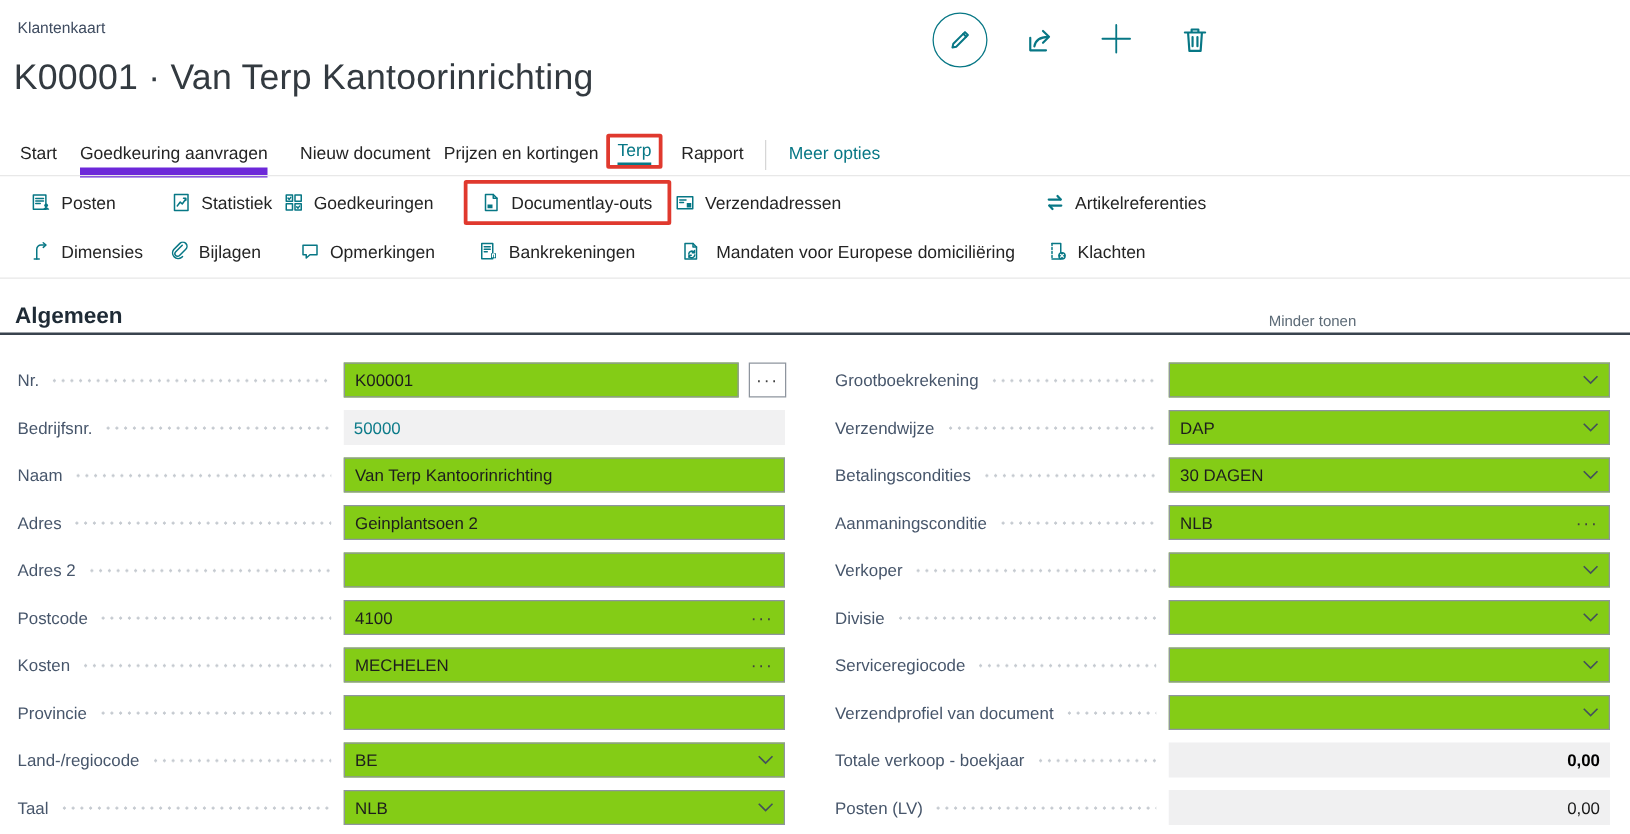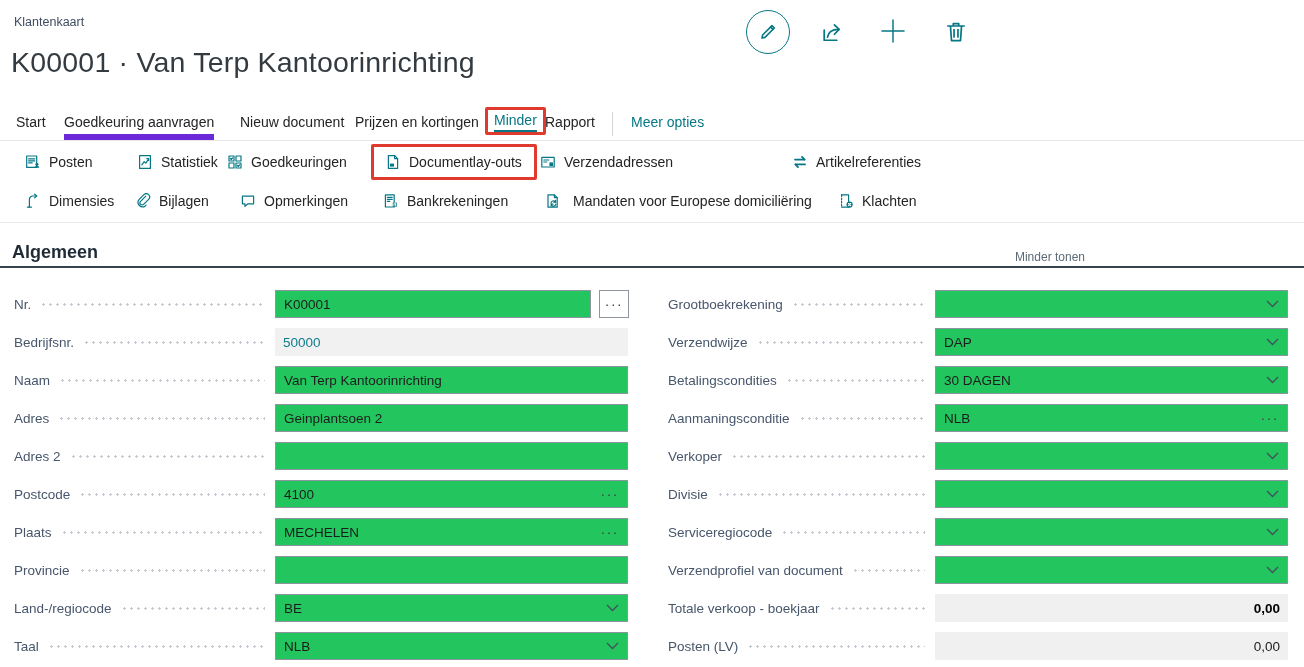--- a/index.html
+++ b/index.html
@@ -18,21 +18,21 @@
   .top-actions{position:absolute;left:740px;top:8px;height:46px;}
   .icon-btn{position:absolute;cursor:pointer;display:flex;align-items:center;justify-content:center;}
   .edit-circle{left:6px;top:2px;width:42px;height:42px;border:1px solid #077785;border-radius:50%;}
   .share-btn{left:80px;top:12px;width:24px;height:24px;}
   .plus-btn{left:140px;top:10px;width:26px;height:26px;}
   .trash-btn{left:204px;top:12px;width:24px;height:24px;}
 
   
   .menu-row{position:absolute;left:0;top:112px;width:1304px;height:26px;font-size:14px;color:#242424;}
   .menu-item{position:absolute;top:2px;white-space:nowrap;cursor:pointer;}
-  .menu-item .ul{border-bottom:6px solid #6d28d9;padding-bottom:4px;}
+  .menu-item .ul{border-bottom:8px solid #6d28d9;padding-bottom:4px;}
   .menu-item.boxed{border:3px solid var(--red);border-radius:2px;padding:2px 6px 4px 6px;top:-5px;}
   .menu-item.boxed .ul{border-bottom:2px solid #077785;color:#077785;padding-bottom:2px;}
   .menu-item.accent{color:#077785;}
   .menu-divider{position:absolute;left:612px;top:0px;width:1px;height:24px;background:#d6d6d6;}
   .hr{position:absolute;left:0;width:1304px;height:1px;background:#e8e8e8;}
   .hr1{top:140px;} .hr2{top:222px;}
 
   
   .ribbon-row{position:absolute;left:0;width:1304px;font-size:14px;color:#242424;}
   .ribbon-row1{top:146px;height:40px;} .ribbon-row2{top:190px;height:32px;}
@@ -49,21 +49,21 @@
   
   .fcol{position:absolute;top:290px;}
   .fcol-left{left:14px;width:614px;}
   .fcol-right{left:668px;width:620px;}
   .frow{display:flex;align-items:center;height:28px;margin-bottom:10px;}
   .flabel{font-size:13.5px;color:#47566b;white-space:nowrap;flex-shrink:0;}
   .leader{flex:1;height:3px;margin:0 10px 0 9px;
     background-image:radial-gradient(circle,#c5cad0 1.1px,transparent 1.3px);
     background-size:7px 3px;background-repeat:repeat-x;background-position:0 50%;}
   .fcontrol{display:flex;gap:8px;flex-shrink:0;width:353px;}
-  .bc-box{box-sizing:border-box;height:28px;border:1px solid #8e959e;background:#22c55e;
+  .bc-box{box-sizing:border-box;height:28px;border:1px solid #8e959e;background:#84cc16;
     display:flex;align-items:center;padding:0 8px;flex:1;min-width:0;cursor:text;}
   .bc-box .val{font-size:13.5px;color:#1d1d1d;flex:1;white-space:nowrap;overflow:hidden;}
   .bc-box .dots{font-size:14px;color:#404040;letter-spacing:1.5px;margin-left:6px;cursor:pointer;}
   .bc-box .chev{margin-left:6px;cursor:pointer;display:flex;align-items:center;}
   .bc-ellipsis-btn{box-sizing:border-box;width:30px;height:28px;border:1px solid #8e959e;flex:none;
     display:flex;align-items:center;justify-content:center;font-size:14px;color:#404040;letter-spacing:1.5px;cursor:pointer;}
   .bc-box.nr-input{flex:none;width:316px;}
   .bc-box.disabled{background:#f1f1f2;border:none;cursor:default;}
   .bc-box.disabled .val{color:#0e7c8a;}
   .bc-box.amount{background:#f0f0f1;border:none;cursor:default;}
@@ -102,21 +102,21 @@
           <path d="M2.6 4h10.8M6.2 4V2.4h3.6V4M4.3 4l.7 9.8h6L11.7 4M6.7 6.4v4.9M9.3 6.4v4.9"></path>
         </svg>
       </div>
     </div>
 
   <div class="menu-row">
       <div class="menu-item" style="left: 16px;"><span>Start</span></div>
       <div class="menu-item" style="left: 64px;"><span class="ul">Goedkeuring aanvragen</span></div>
       <div class="menu-item" style="left: 240px;"><span>Nieuw document</span></div>
       <div class="menu-item" style="left: 355px;"><span>Prijzen en kortingen</span></div>
-      <div class="menu-item boxed" style="left: 485px;"><span class="ul">Minder</span></div>
+      <div class="menu-item boxed" style="left: 485px;"><span class="ul">Terp</span></div>
       <div class="menu-item" style="left: 545px;"><span>Rapport</span></div>
       <div class="menu-divider"></div>
       <div class="menu-item accent" style="left: 631px;"><span>Meer opties</span></div>
     </div>
   <div class="hr hr1"></div>
 
   <div class="ribbon-row ribbon-row1">
       <div class="ribbon-item" style="left: 25px;">
         <svg width="16" height="16" viewBox="0 0 16 16" fill="none" stroke="#077785" stroke-width="1.2" stroke-linecap="round" stroke-linejoin="round">
           <rect x="1.7" y="2" width="10" height="11.4"></rect>
@@ -153,21 +153,21 @@
         <span>Documentlay-outs</span>
       </div>
       <div class="ribbon-item" style="left: 540px;">
         <svg width="16" height="16" viewBox="0 0 16 16" fill="none" stroke="#077785" stroke-width="1.2" stroke-linecap="round" stroke-linejoin="round">
           <rect x="1.8" y="3.4" width="12.4" height="9.6"></rect>
           <path d="M3.8 6h5M3.8 8h3"></path>
           <rect x="9.4" y="8.4" width="3.6" height="3.6" fill="#077785" stroke="none"></rect>
         </svg>
         <span>Verzendadressen</span>
       </div>
-      <div class="ribbon-item" style="left: 792px;">
+      <div class="ribbon-item" style="left: 836px;">
         <svg width="16" height="16" viewBox="0 0 16 16" fill="none" stroke="#077785" stroke-width="1.2" stroke-linecap="round" stroke-linejoin="round">
           <path d="M3 5.6h9.4" stroke-width="1.8"></path>
           <path d="M10 2.8l2.6 2.8" stroke-width="1.8"></path>
           <path d="M13 10.4H3.6" stroke-width="1.8"></path>
           <path d="M6 13.2l-2.6-2.8" stroke-width="1.8"></path>
         </svg>
         <span>Artikelreferenties</span>
       </div>
     </div>
   <div class="ribbon-row ribbon-row2">
@@ -276,21 +276,21 @@
         <span class="flabel">Postcode</span>
         <span class="leader"></span>
         <div class="fcontrol">
           <div class="bc-box">
             <span class="val">4100</span>
             <span class="dots">···</span>
           </div>
         </div>
       </div>
       <div class="frow">
-        <span class="flabel">Plaats</span>
+        <span class="flabel">Kosten</span>
         <span class="leader"></span>
         <div class="fcontrol">
           <div class="bc-box">
             <span class="val">MECHELEN</span>
             <span class="dots">···</span>
           </div>
         </div>
       </div>
       <div class="frow">
         <span class="flabel">Provincie</span>

